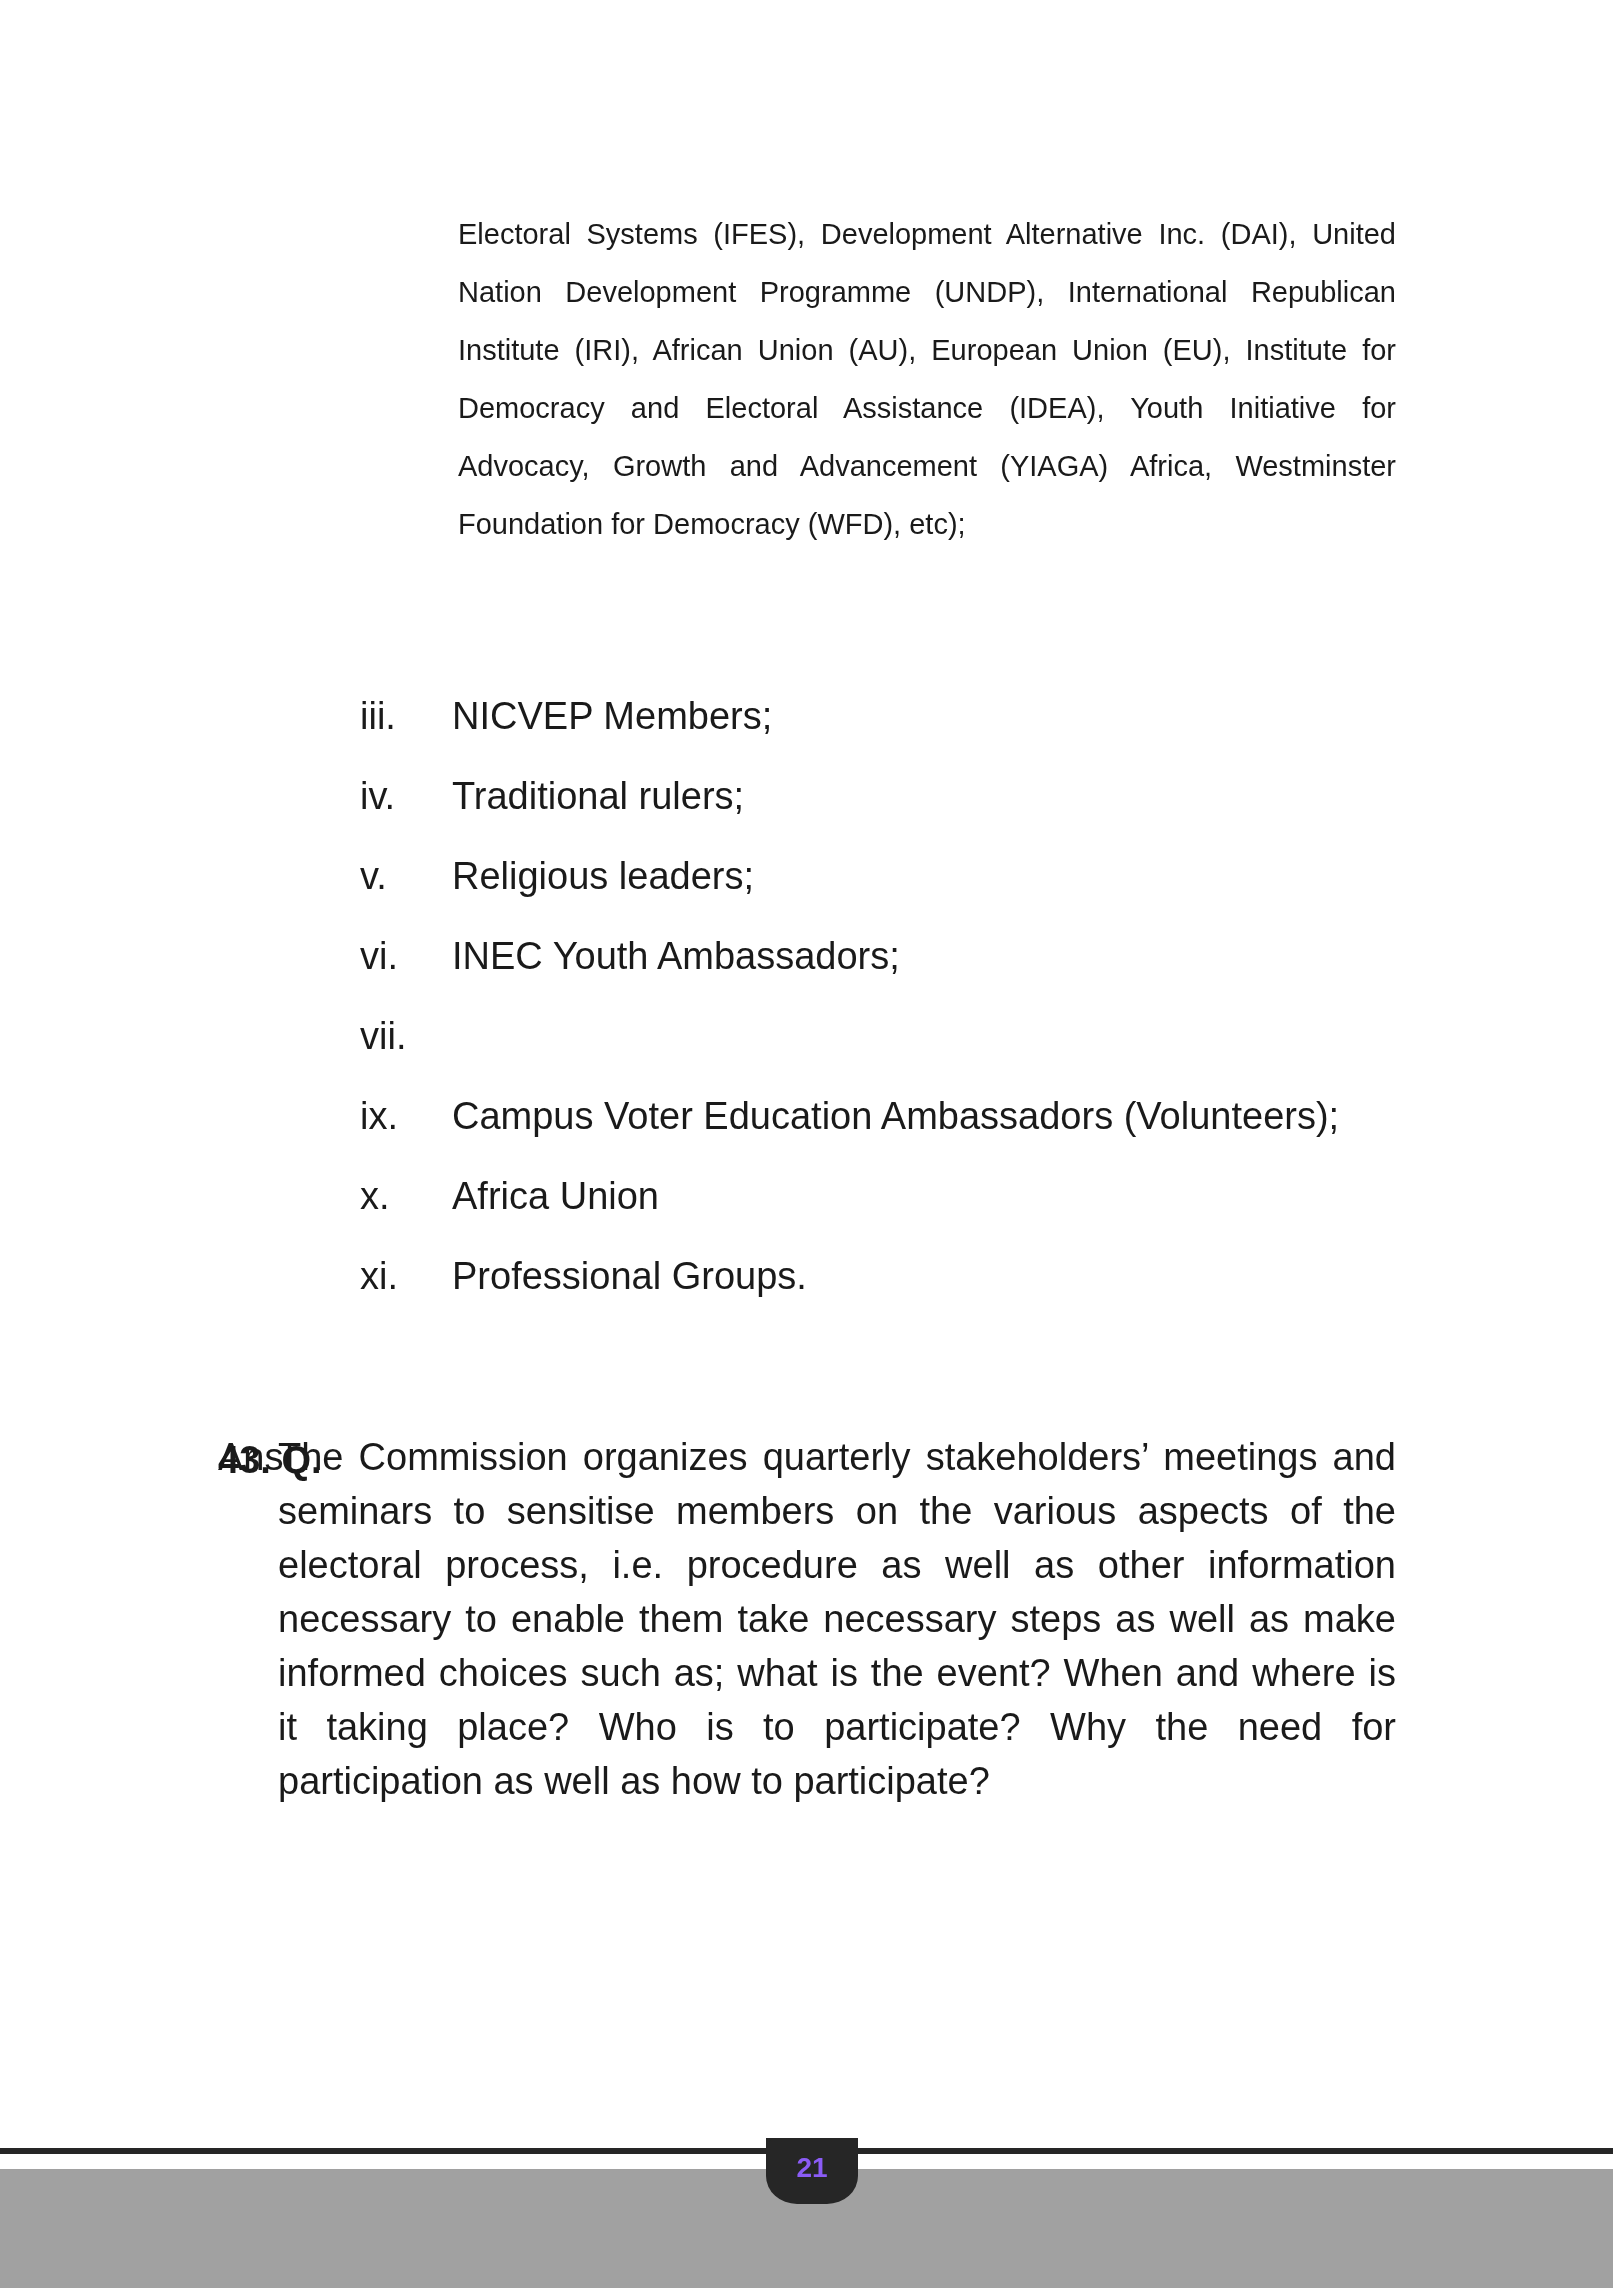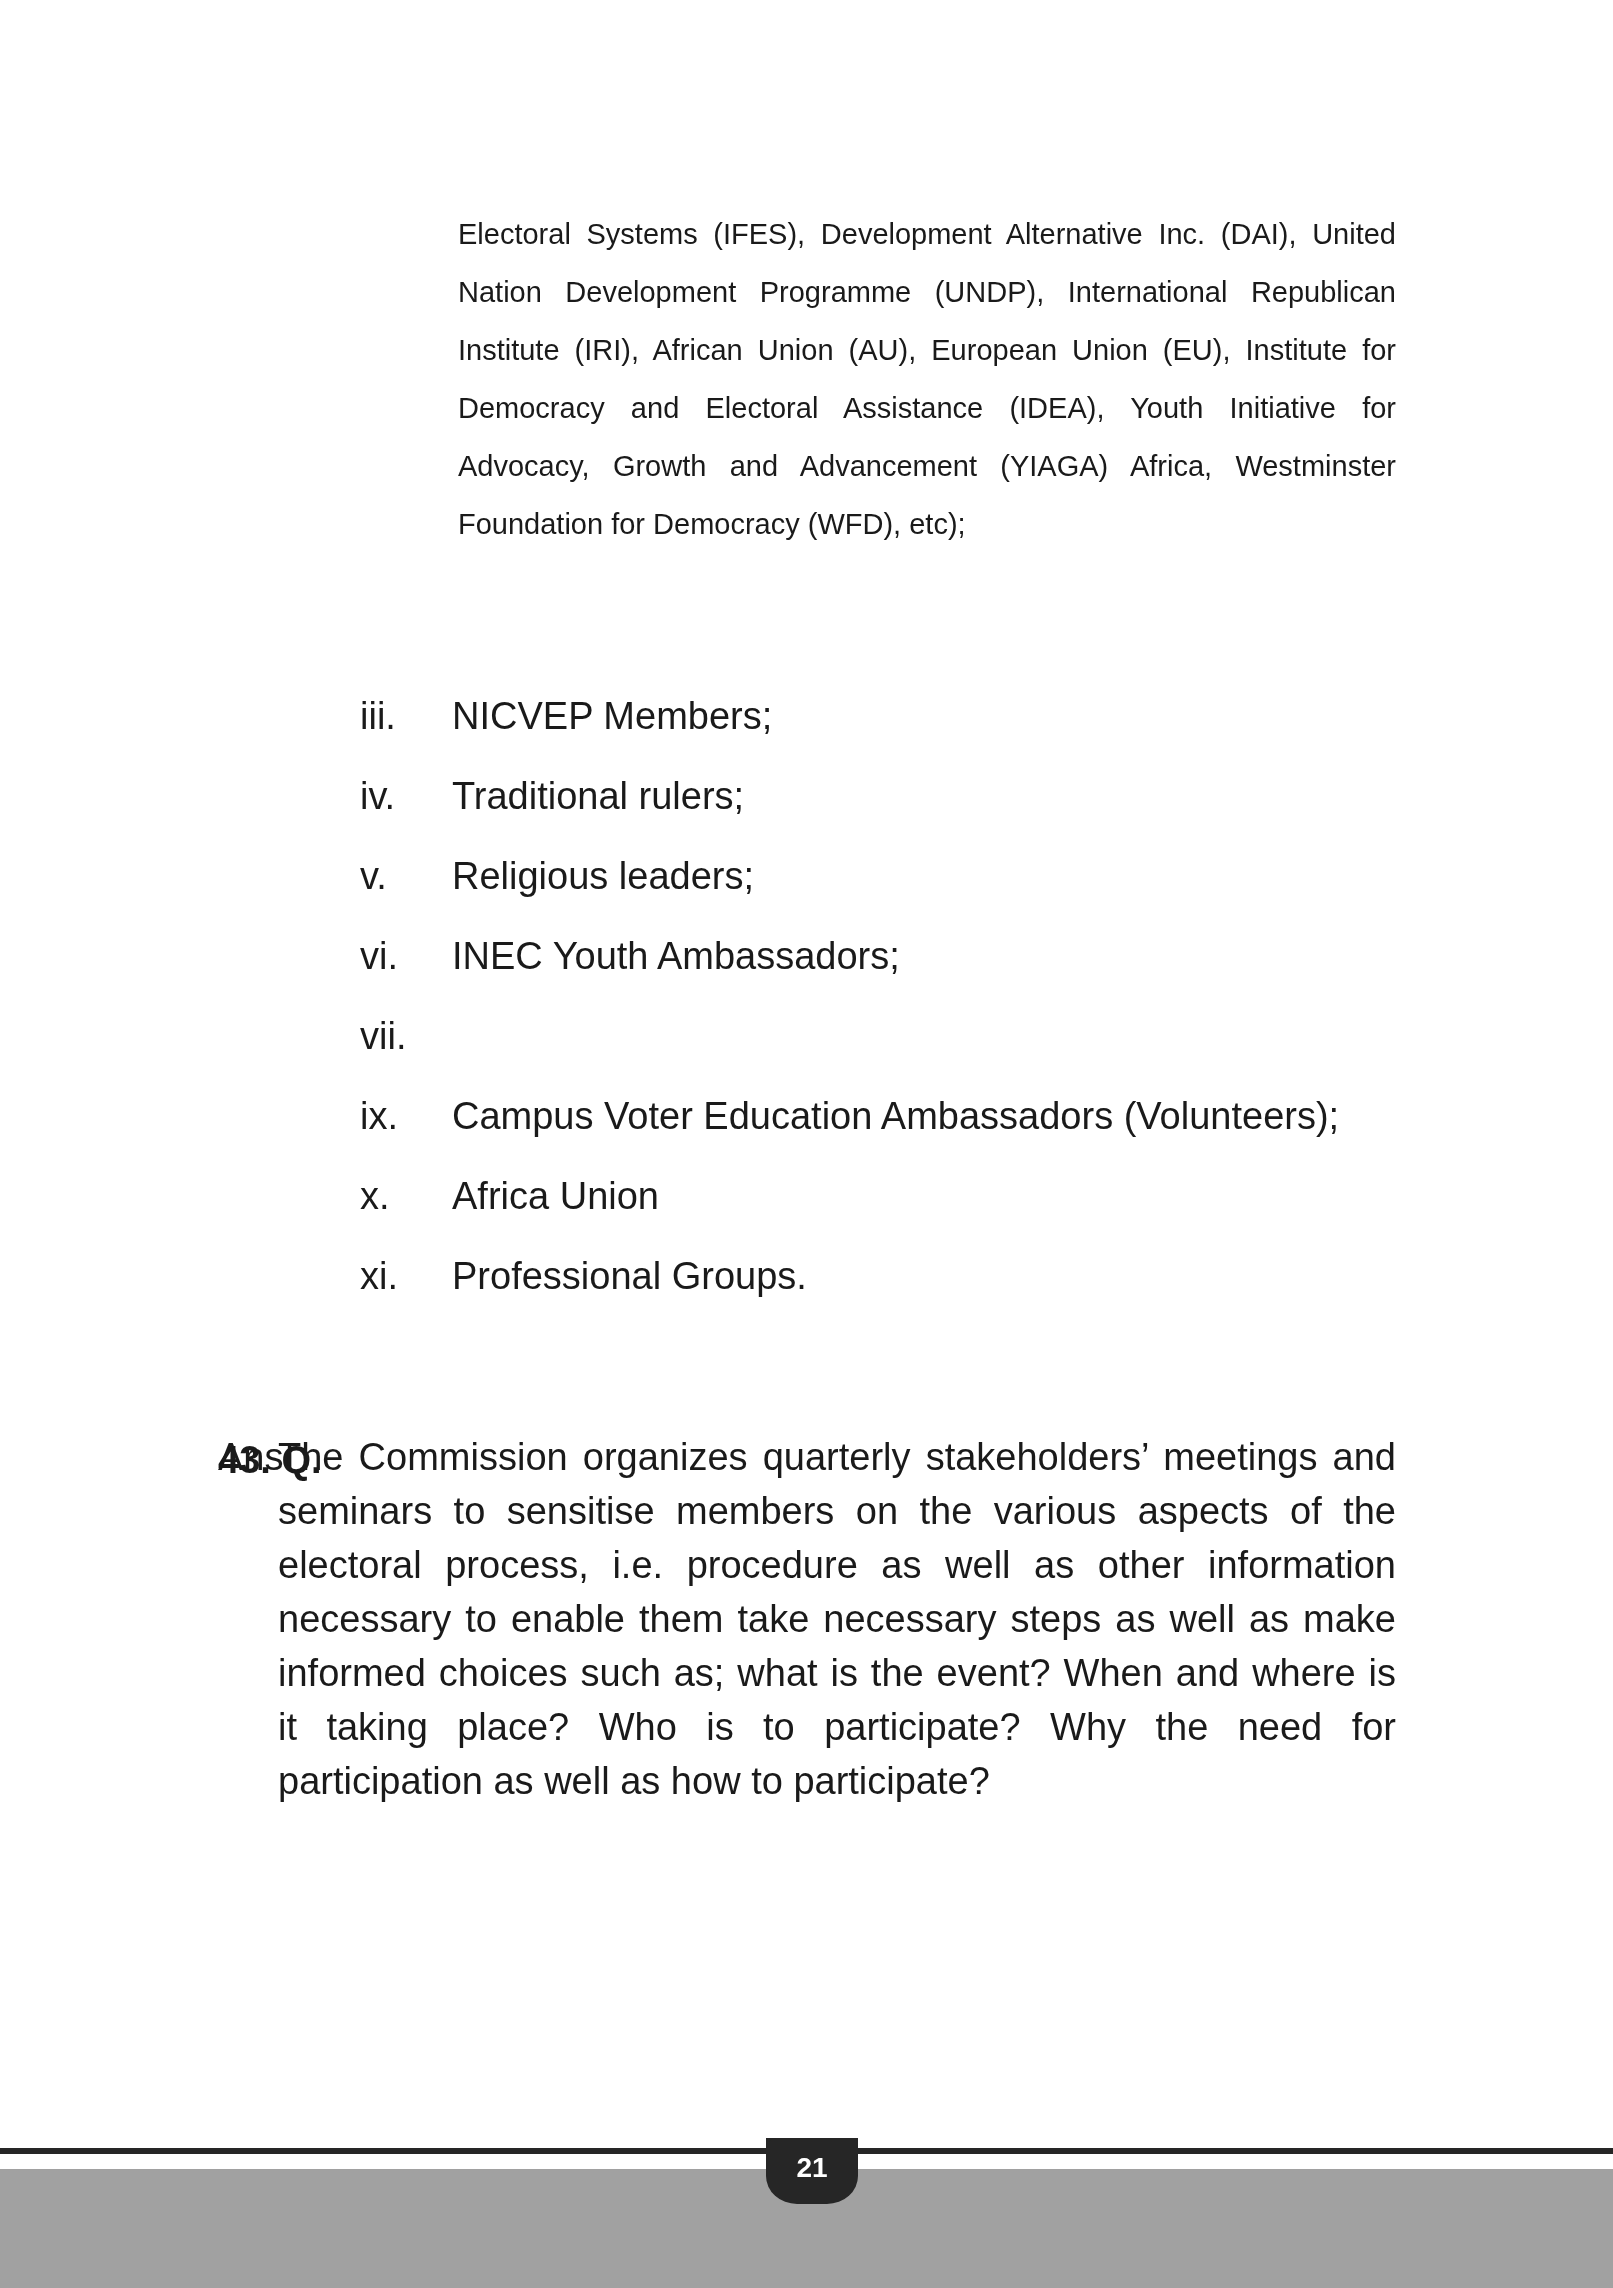--- a/index.html
+++ b/index.html
@@ -15,21 +15,21 @@
   .qa { position:absolute; left:218px; top:1432px; width:1178px; font-size:38px; }
   .q-row { position:relative; line-height:57px; }
   .q-num { position:absolute; left:0; top:0; font-weight:bold; }
   .q-text { margin-left:142px; font-weight:bold; text-align:justify; }
   .a-row { position:relative; line-height:54px; margin-top:-1.8px; }
   .a-label { position:absolute; left:0; top:0; }
   .a-text { margin-left:60px; text-align:justify; }
   .footer-line { position:absolute; left:0; top:2148px; width:1613px; height:5.5px; background:#262626; }
   .footer-band { position:absolute; left:0; top:2169px; width:1613px; height:120px; background:#a1a1a1; }
   .page-badge { position:absolute; left:766px; top:2138px; width:92px; height:66px; background:#262626;
-                border-radius:0 0 31px 31px / 0 0 28px 28px; color:#ffffff; font-weight:bold;
+                border-radius:0 0 31px 31px / 0 0 28px 28px; color:#8b5cf6; font-weight:bold;
                 font-size:28px; line-height:59px; text-align:center; }
   .page-badge::before { content:""; position:absolute; left:0; top:0; width:11px; height:26px;
                 background:#262626; border-radius:18.5px 0 0 0; }
 </style>
 </head>
 <body>
 
 <div class="page">
 
   <p class="cont" style="margin:0">Electoral Systems (IFES), Development Alternative Inc. (DAI), United Nation Development Programme (UNDP), International Republican Institute (IRI), African Union (AU), European Union (EU), Institute for Democracy and Electoral Assistance (IDEA), Youth Initiative for Advocacy, Growth and Advancement (YIAGA) Africa, Westminster Foundation for Democracy (WFD), etc);</p>

